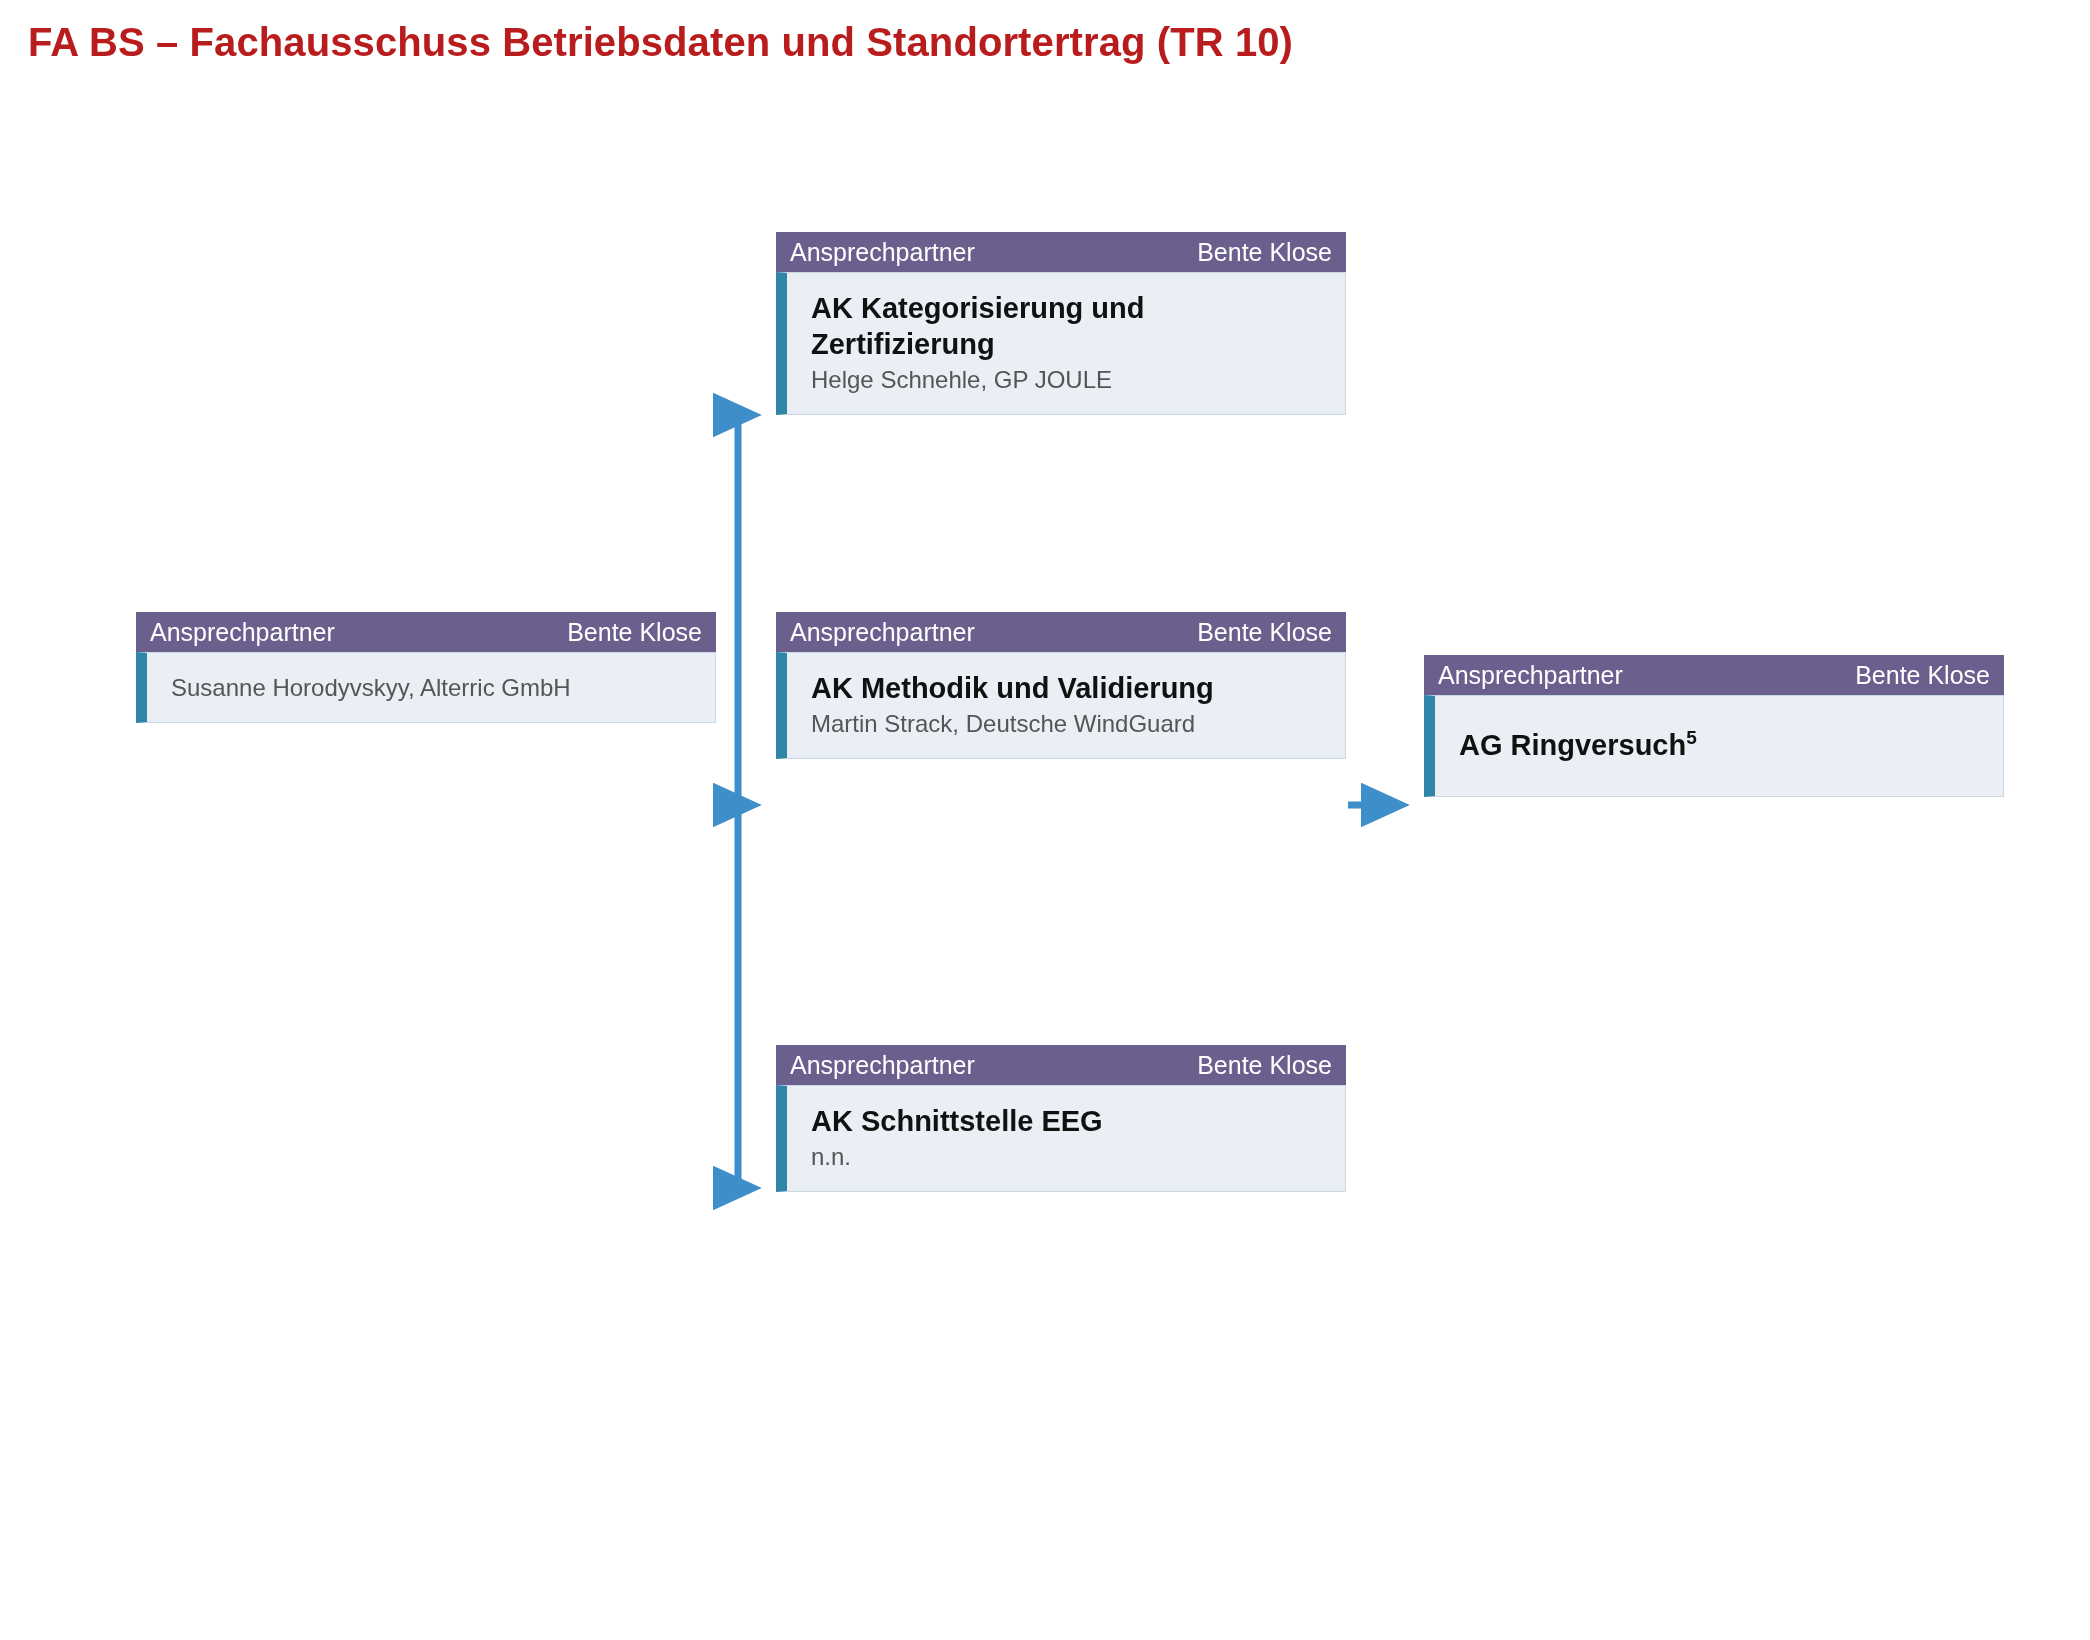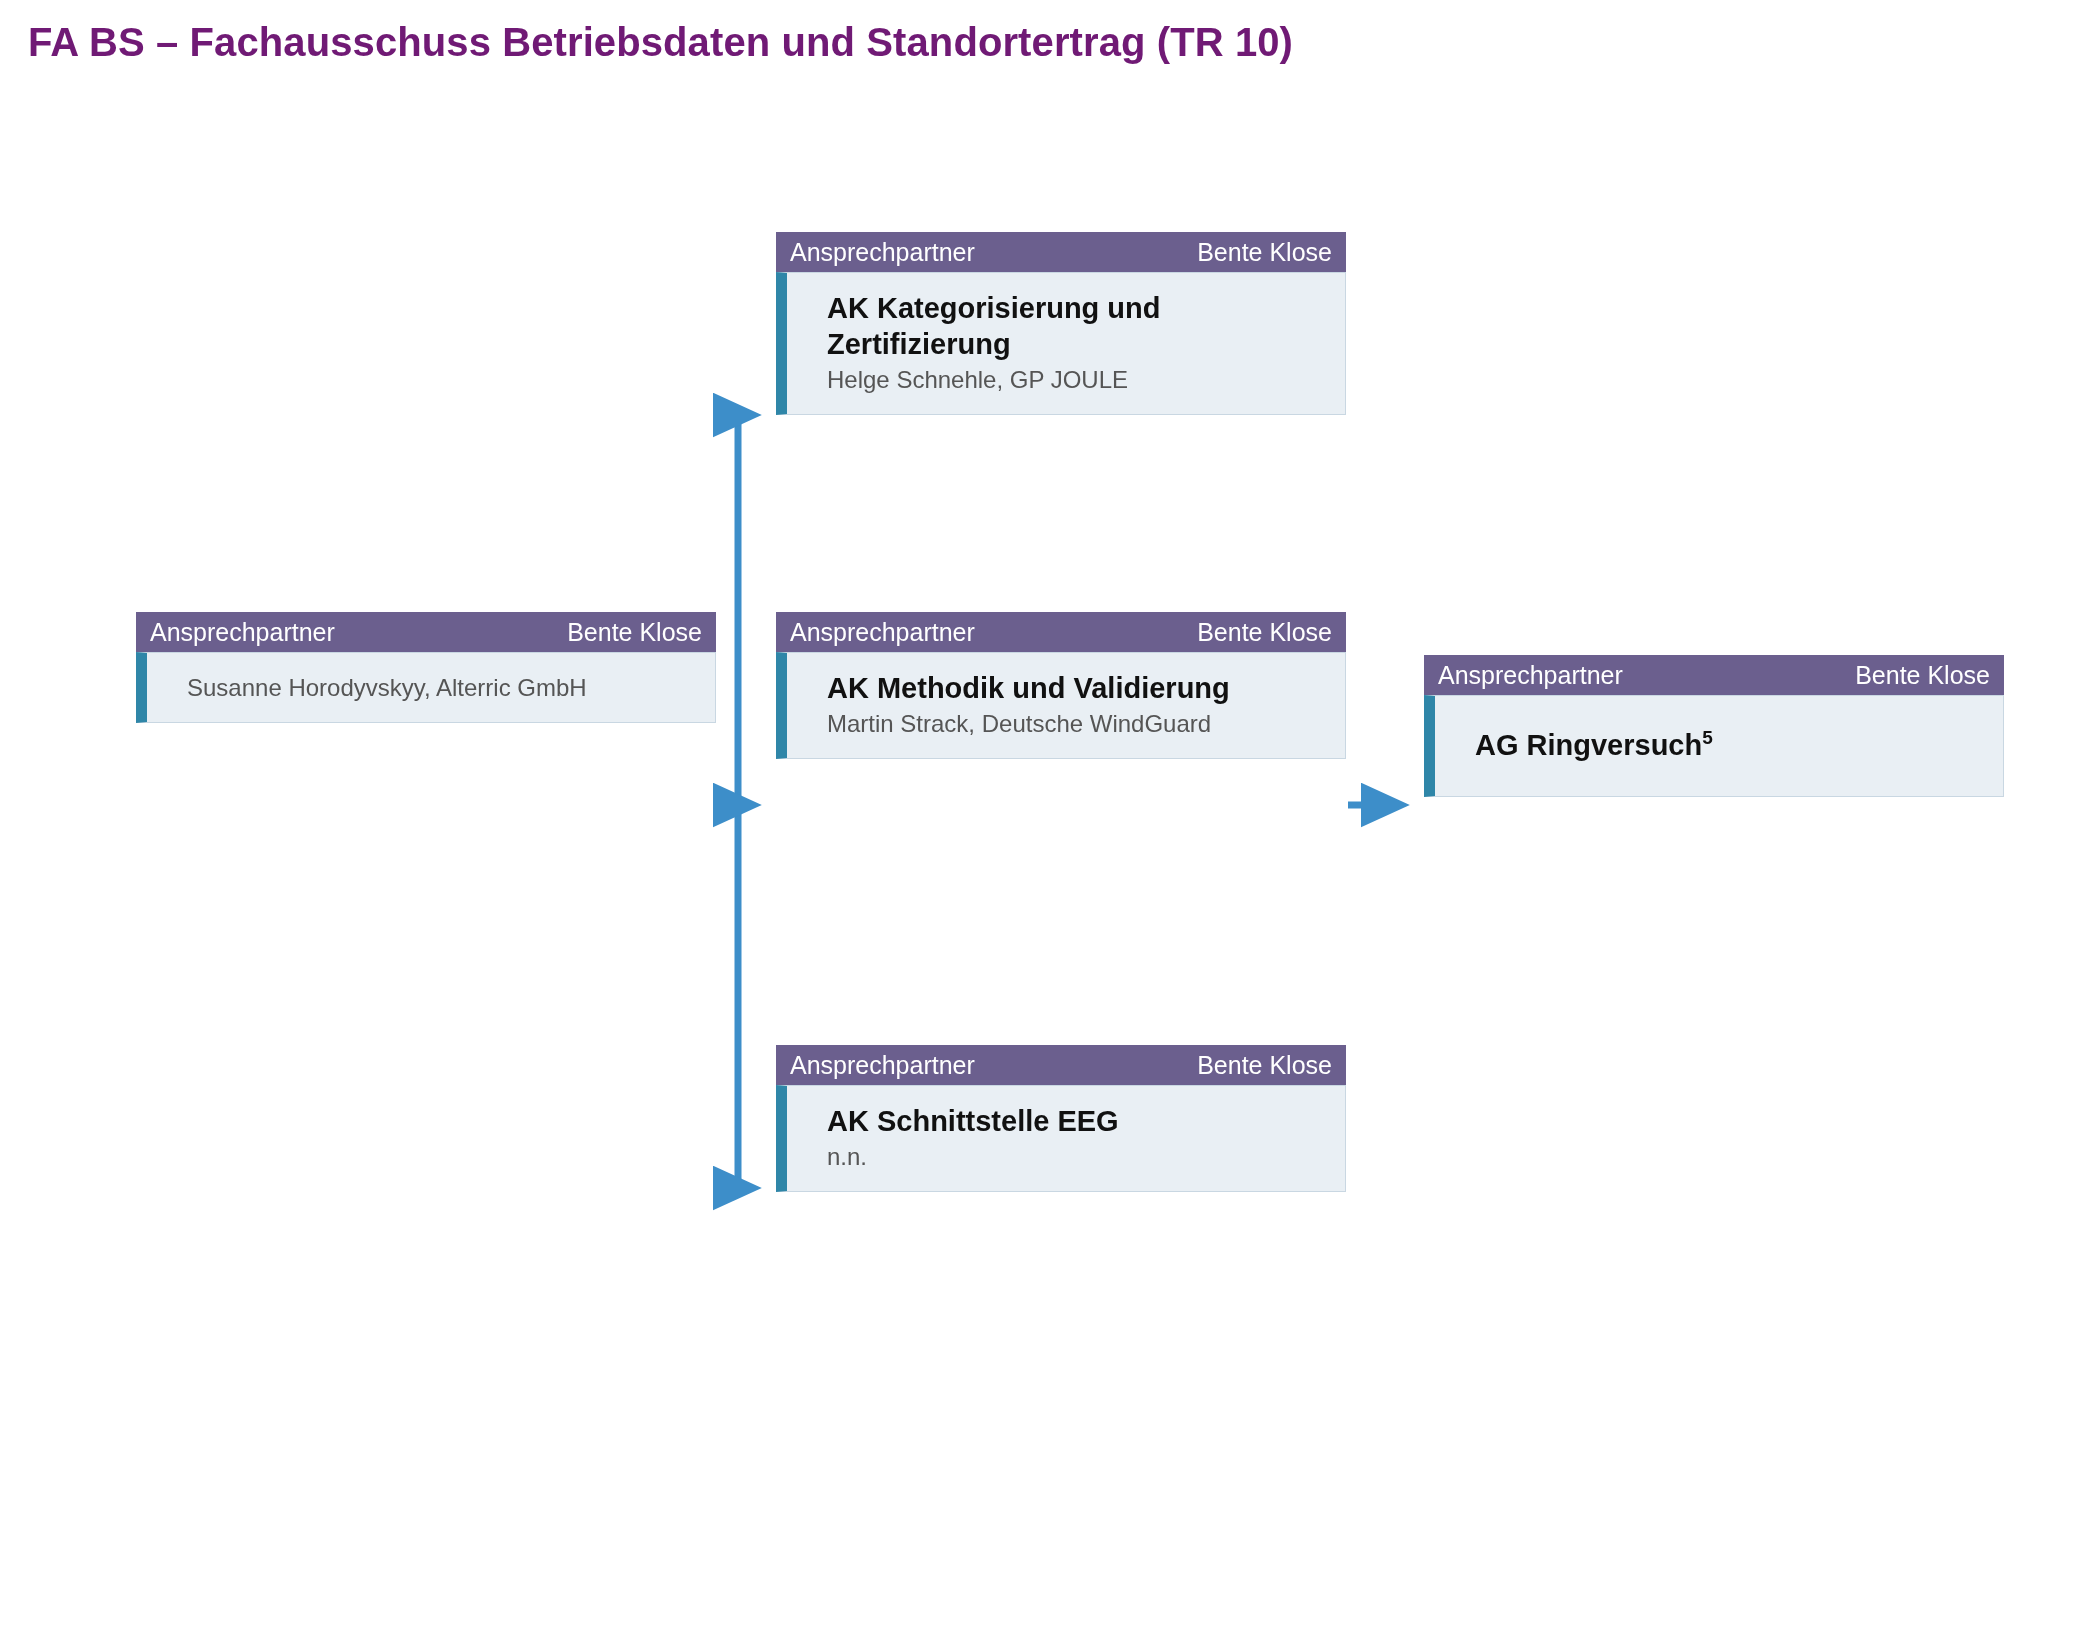--- a/index.html
+++ b/index.html
@@ -13,21 +13,21 @@
     font-family: "Liberation Sans", sans-serif;
     position: relative;
     overflow: hidden;
   }
   #page-title {
     position: absolute;
     left: 28px;
     top: 20px;
     font-size: 40px;
     font-weight: bold;
-    color: #701a75;
+    color: #b91c1c;
     letter-spacing: 0.1px;
     white-space: nowrap;
   }
   .node {
     position: absolute;
   }
   .contact-bar {
     background: #6b5f8e;
     color: #ffffff;
     font-size: 25px;
@@ -44,21 +44,21 @@
     white-space: nowrap;
   }
   .contact-bar .person {
     white-space: nowrap;
   }
   .box {
     background: #e9eff4;
     border: 1px solid #c9d7e2;
     border-left: 11px solid #2f86a8;
     box-sizing: border-box;
-    padding: 18px 22px 20px 40px;
+    padding: 18px 22px 20px 24px;
   }
   .box .title {
     font-size: 29px;
     font-weight: bold;
     color: #111111;
     line-height: 1.24;
   }
   .box .subtitle {
     font-size: 24px;
     color: #555555;

